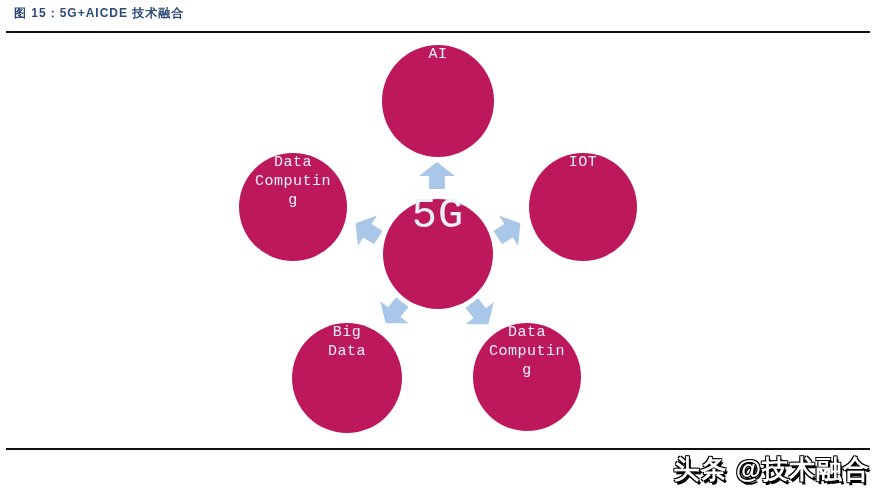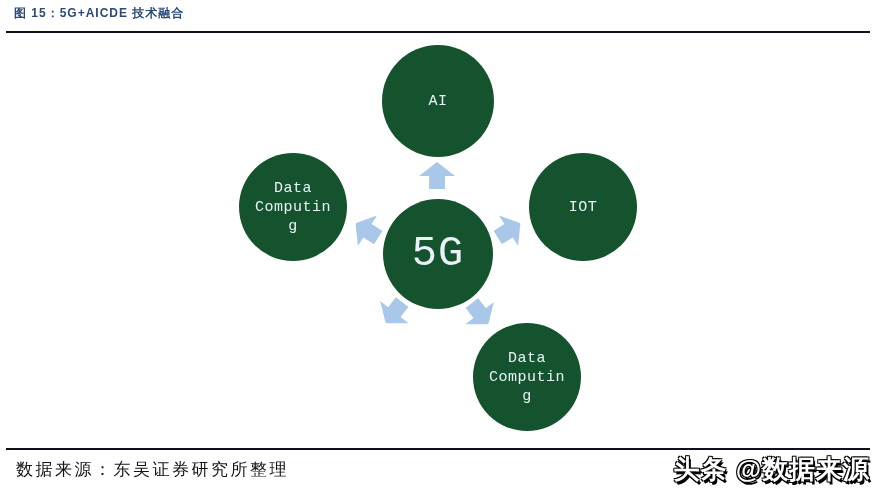--- a/index.html
+++ b/index.html
@@ -16,22 +16,22 @@
   .rule {
     position:absolute; left:6px; right:2px; height:2px; background:#10101a;
   }
   .rule-top { top:31px; }
   .rule-bottom { top:448px; }
 
   .diagram { position:absolute; left:0; top:32px; width:872px; height:416px; }
 
   .node {
     position:absolute; border-radius:50%;
-    background:#14532d;
-    display:flex; align-items:center; justify-content:center;
+    background:#be185d;
+    display:flex; align-items:flex-start; justify-content:center;
     text-align:center;
   }
   .node-label {
     color:#EAF1F8;
     font-family:"Liberation Mono","DejaVu Sans Mono", monospace;
     font-size:15px; line-height:19px; letter-spacing:0.5px;
     white-space:pre-line;
   }
   .node-5g .node-label { font-size:42px; line-height:34px; letter-spacing:1px; }
 
@@ -90,34 +90,37 @@
     </div>
 
     <div class="node node-iot">
       <span class="node-label">IOT</span>
     </div>
 
     <div class="node node-5g">
       <span class="node-label">5G</span>
     </div>
 
+    <div class="node node-bigdata">
+      <span class="node-label">Big
+Data</span>
+    </div>
 
     <div class="node node-cloud">
       <span class="node-label">Data
 Computin
 g</span>
     </div>
 
     <div class="arrow arrow-up"></div>
     <div class="arrow arrow-upleft"></div>
     <div class="arrow arrow-upright"></div>
     <div class="arrow arrow-downleft"></div>
     <div class="arrow arrow-downright"></div>
 
   </div>
 
   <div class="rule rule-bottom"></div>
 
-  <div class="source-note">数据来源：东吴证券研究所整理</div>
 
-  <div class="watermark">头条 @数据来源</div>
+  <div class="watermark">头条 @技术融合</div>
 
 </div>
 
 </body></html>

